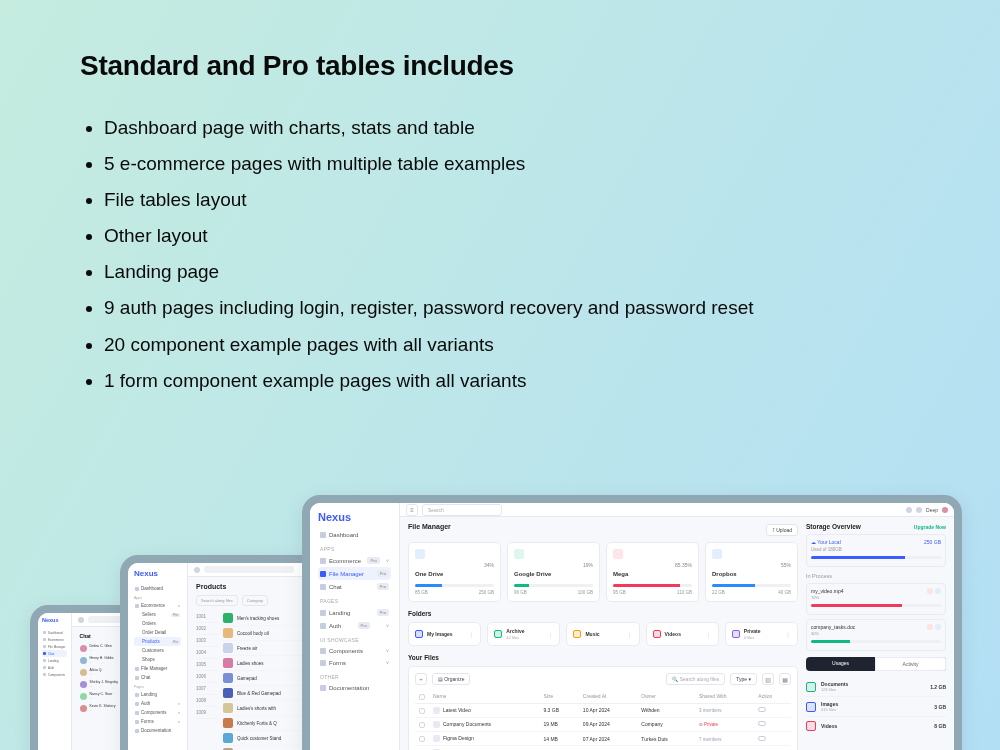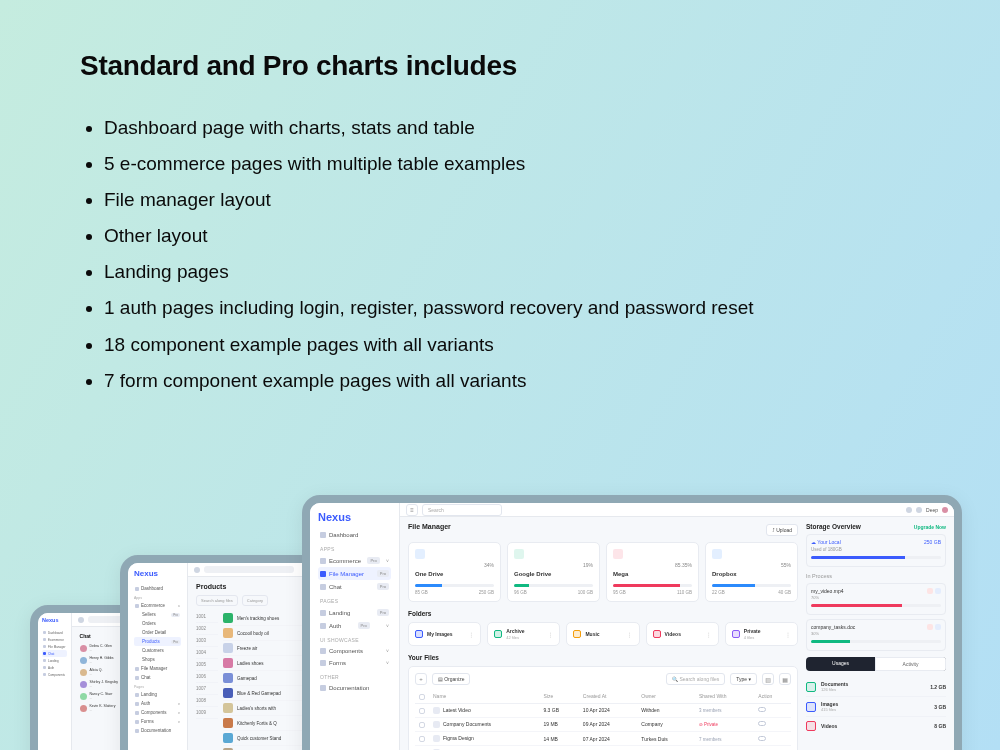--- a/index.html
+++ b/index.html
@@ -149,30 +149,30 @@
   .m1 .mtitle { font-size:5px; font-weight:700; margin-bottom:3px;}
   .m1 .chatrow { display:flex; gap:3px; align-items:center; padding:2px 0;}
   .m1 .avatar { width:7px; height:7px; border-radius:50%; }
   .m1 .cname2 { font-size:3.5px; color:#333;}
   .m1 .ctext { font-size:2.8px; color:#aaa;}
 </style>
 </head>
 <body>
 
 <div class="content">
-  <h1 class="heading">Standard and Pro charts includes</h1>
+  <h1 class="heading">Standard and Pro tables includes</h1>
   <ul class="bullets">
     <li>Dashboard page with charts, stats and table</li>
     <li>5 e-commerce pages with multiple table examples</li>
-    <li>File manager layout</li>
+    <li>File tables layout</li>
     <li>Other layout</li>
-    <li>Landing pages</li>
-    <li>1 auth pages including login, register, password recovery and password reset</li>
-    <li>18 component example pages with all variants</li>
-    <li>7 form component example pages with all variants</li>
+    <li>Landing page</li>
+    <li>9 auth pages including login, register, password recovery and password reset</li>
+    <li>20 component example pages with all variants</li>
+    <li>1 form component example pages with all variants</li>
   </ul>
 </div>
 
 <div class="stage">
 
   <div class="mock m1">
     <div class="side">
       <div class="brand">Nexus</div>
       <div class="navitem">
           <span class="ico"></span>

